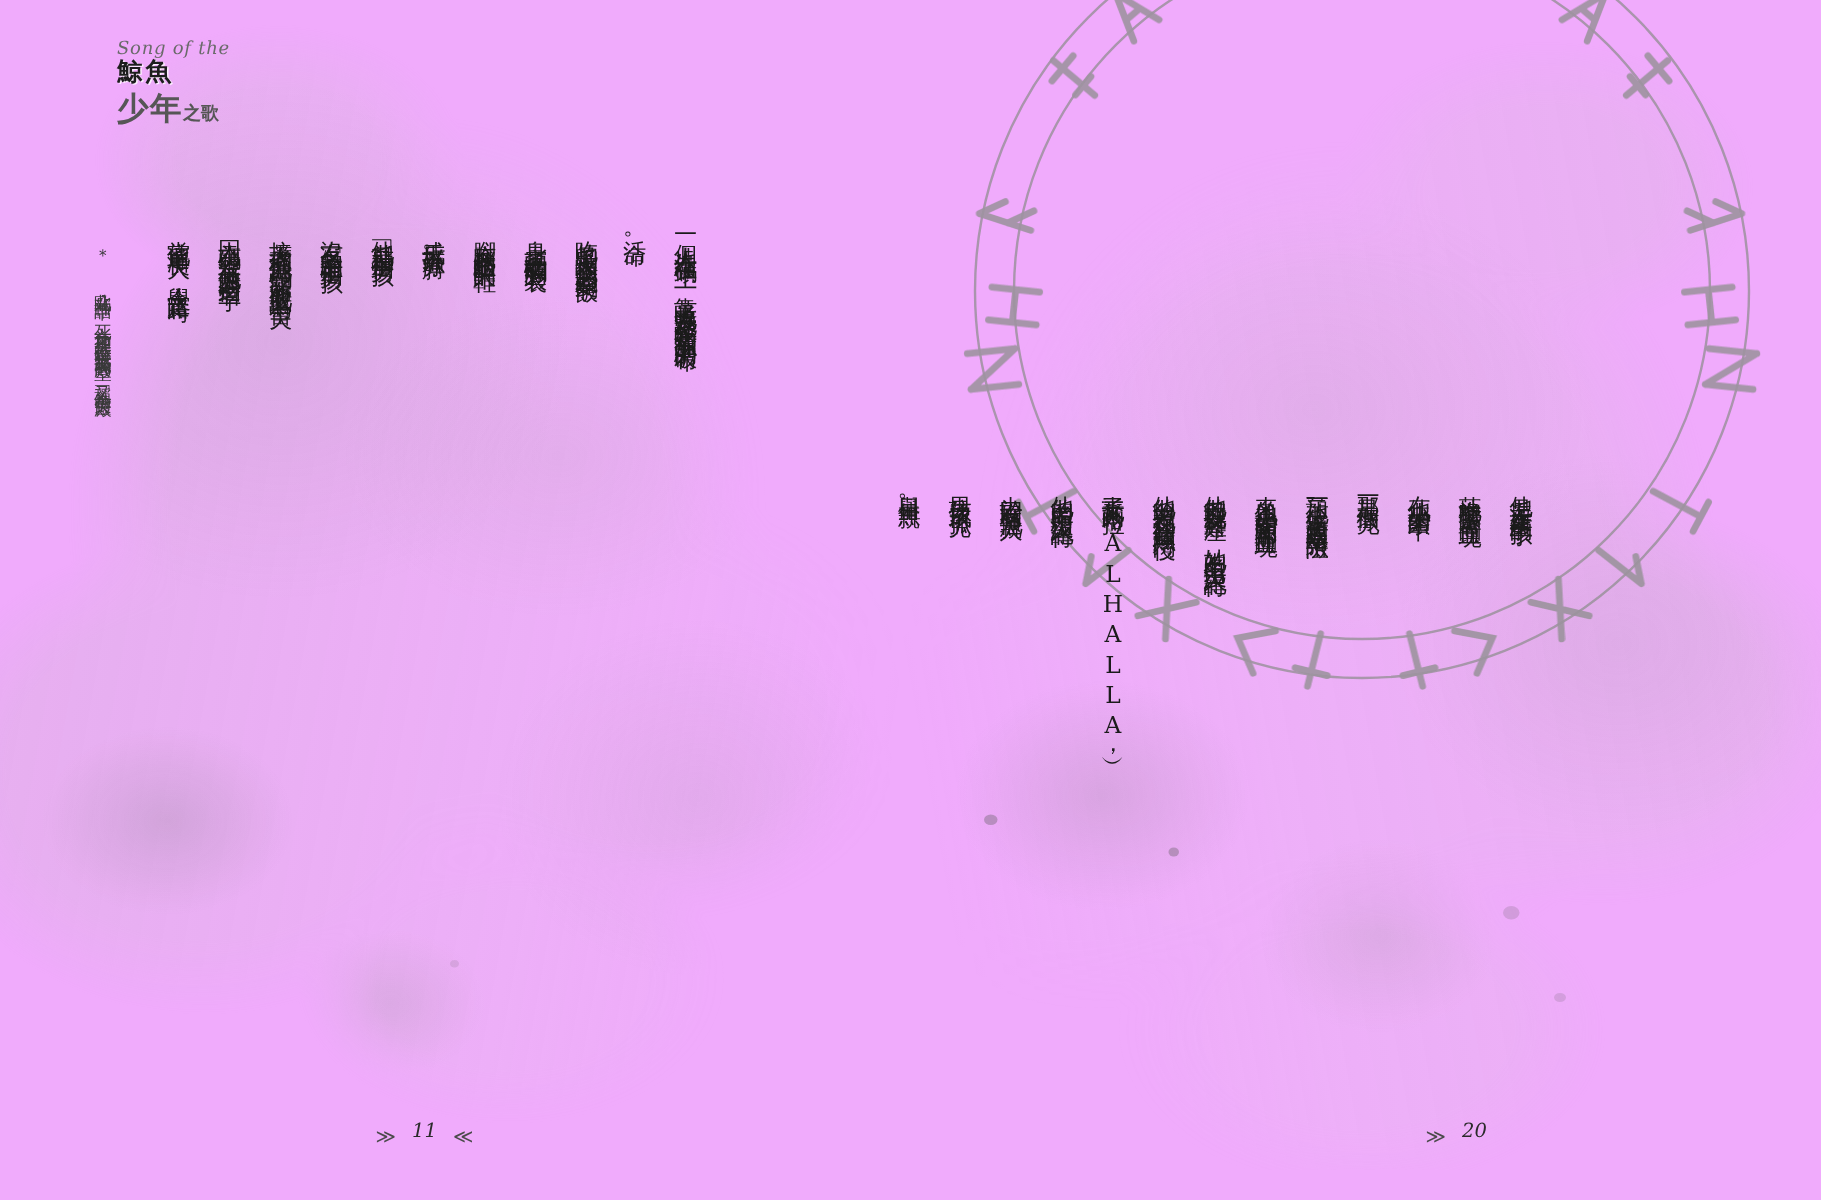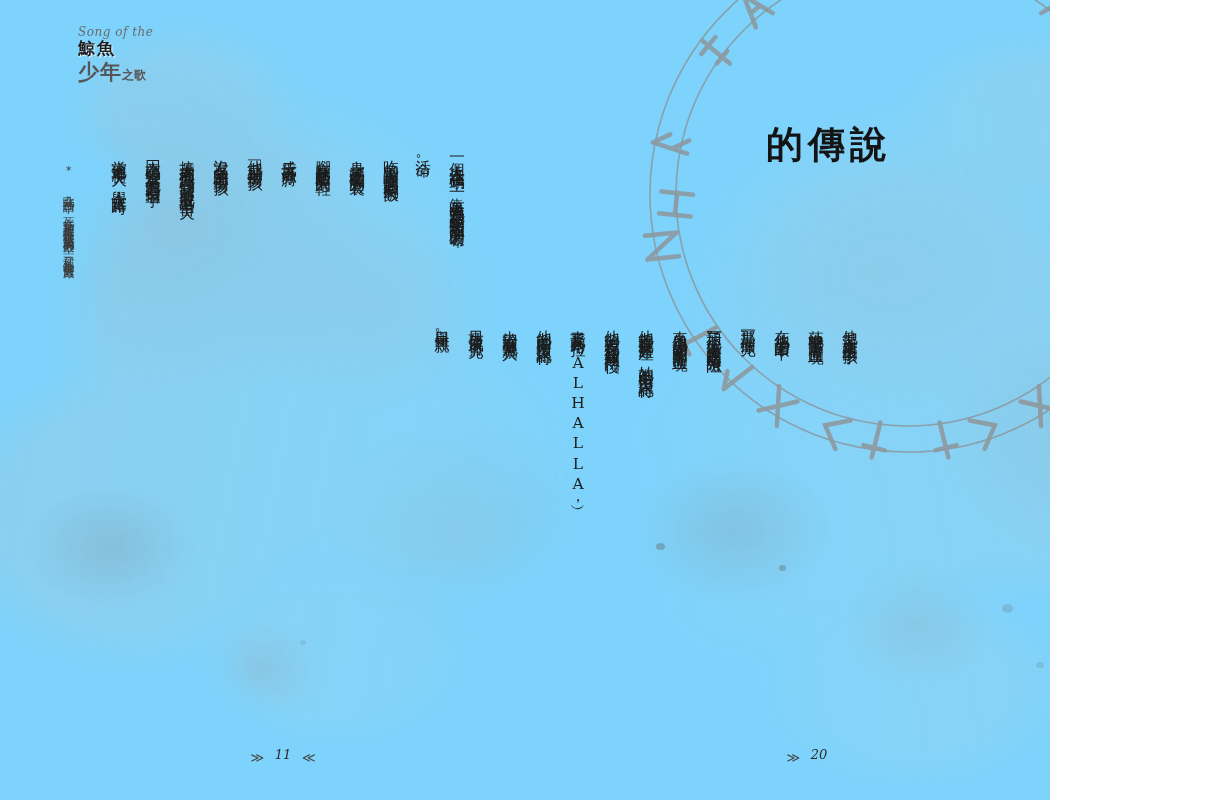--- a/index.html
+++ b/index.html
@@ -5,23 +5,23 @@
   html, body {
     margin: 0;
     padding: 0;
     background: #ffffff;
   }
   body {
     font-family: "Liberation Sans", sans-serif;
   }
   .spread {
     position: relative;
-    width: 1050px;
+    width: 1214px;
     height: 800px;
-    background: #7dd3fc;
+    background: #f0abfc;
     overflow: hidden;
   }
 
   
   .paper {
     position: absolute;
     pointer-events: none;
   }
   .paper-left {
     left: 0px;
@@ -295,21 +295,20 @@
     </g>
   </svg>
 
   <div class="logo">
     <div class="logo-script">Song of the</div>
     <div class="logo-main">鯨魚</div>
     <div class="logo-sub"><span>少年</span><span class="small">之歌</span></div>
   </div>
 
   <div class="chapter-title">
-    <div class="line2">的傳說</div>
   </div>
 
   <div class="vcol rp" style="right:192px;">他是海之女所生的孩子，</div>
   <div class="vcol rp" style="right:226px;">落地時緊握著一團血塊，</div>
   <div class="vcol rp" style="right:260px;">在他小小的拳頭中。</div>
   <div class="vcol rp" style="right:294px;">那是一個徵兆。</div>
   <div class="vcol rp" style="right:328px;">預示他一生將遭逢的艱辛與險阻，</div>
   <div class="vcol rp" style="right:362px;">來自他小小的拳頭和那團血塊。</div>
   <div class="vcol rp" style="right:396px;">他的母親死於難產，她的名字已沒人記得。</div>
   <div class="vcol rp" style="right:430px;">他的父親也在和一條鯨魚搏鬥後</div>

